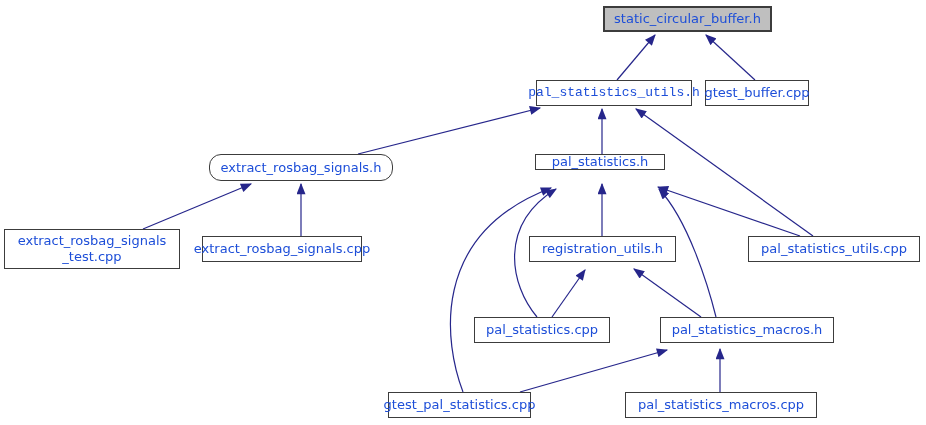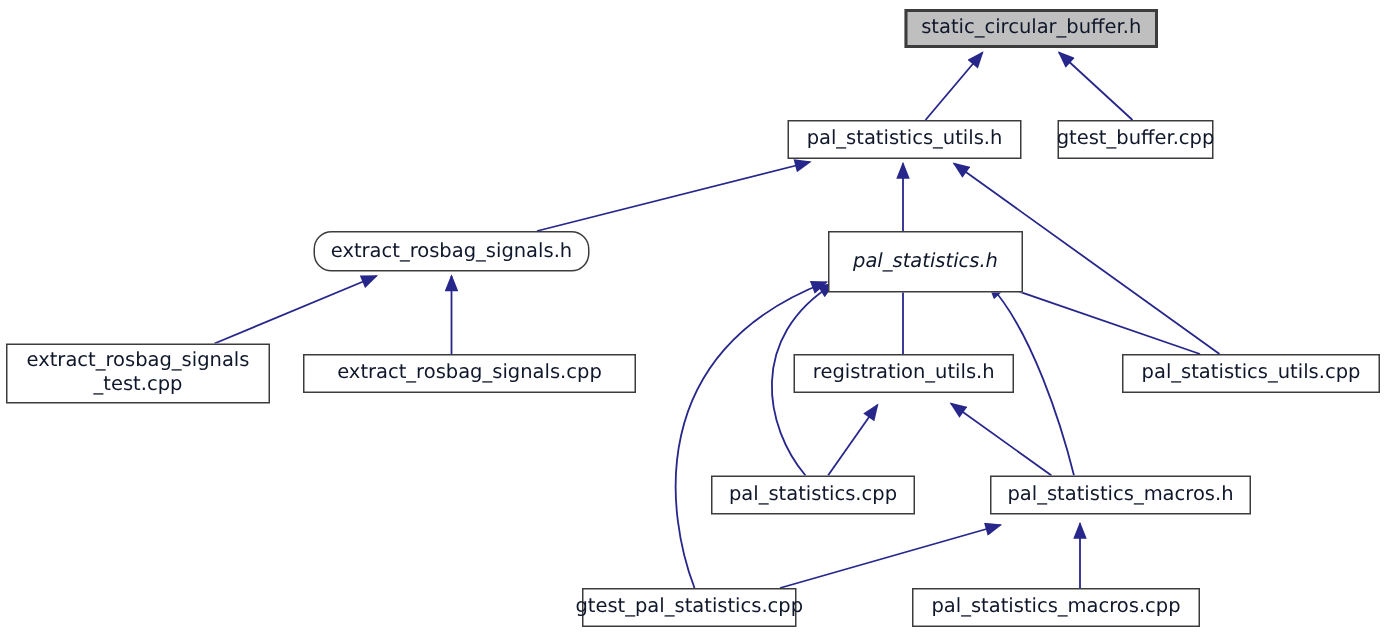--- a/index.html
+++ b/index.html
@@ -20,21 +20,21 @@
     left: 0;
     top: 0;
     width: 926px;
     height: 425px;
   }
   .node {
     position: absolute;
     box-sizing: border-box;
     background: #ffffff;
     border: 1px solid #3c3c3c;
-    color: #0f172a;
+    color: #1d4ed8;
     font-size: 13px;
     line-height: 16px;
     display: flex;
     align-items: center;
     justify-content: center;
     text-align: center;
     white-space: pre-line;
     cursor: pointer;
   }
   .node.highlight {
@@ -71,27 +71,27 @@
         <path class="edge" d="M716,317 C708,285 688,220 659,189" stroke="#26268b" marker-end="url(#arrowhead)"></path>
         <path class="edge" d="M800,236 L658,187" stroke="#26268b" marker-end="url(#arrowhead)"></path>
         <path class="edge" d="M552,317 L585,270" stroke="#26268b" marker-end="url(#arrowhead)"></path>
         <path class="edge" d="M701,317 L634,269" stroke="#26268b" marker-end="url(#arrowhead)"></path>
         <path class="edge" d="M520,392 L667,350" stroke="#26268b" marker-end="url(#arrowhead)"></path>
         <path class="edge" d="M720,392 L720,349" stroke="#26268b" marker-end="url(#arrowhead)"></path>
       </g>
   </svg>
   <div id="node-layer">
       <div class="node highlight" style="left: 603px; top: 6px; width: 169px; height: 26px;">static_circular_buffer.h</div>
-      <div class="node" style="left: 525px; top: 80px; width: 156px; height: 26px;">pal_statistics_utils.h</div>
+      <div class="node" style="left: 536px; top: 80px; width: 156px; height: 26px; font-family: Liberation Mono, monospace;">pal_statistics_utils.h</div>
       <div class="node" style="left: 705px; top: 80px; width: 104px; height: 26px;">gtest_buffer.cpp</div>
       <div class="node" style="left: 209px; top: 154px; width: 184px; height: 27px; border-radius: 12px;">extract_rosbag_signals.h</div>
-      <div class="node" style="left: 552px; top: 154px; width: 130px; height: 41px; font-style: italic;">pal_statistics.h</div>
+      <div class="node" style="left: 535px; top: 154px; width: 130px; height: 16px;">pal_statistics.h</div>
       <div class="node" style="left: 4px; top: 229px; width: 176px; height: 40px;">extract_rosbag_signals
 _test.cpp</div>
-      <div class="node" style="left: 202px; top: 236px; width: 222px; height: 26px;">extract_rosbag_signals.cpp</div>
+      <div class="node" style="left: 202px; top: 236px; width: 160px; height: 26px;">extract_rosbag_signals.cpp</div>
       <div class="node" style="left: 529px; top: 236px; width: 147px; height: 26px;">registration_utils.h</div>
       <div class="node" style="left: 748px; top: 236px; width: 172px; height: 26px;">pal_statistics_utils.cpp</div>
       <div class="node" style="left: 474px; top: 317px; width: 136px; height: 26px;">pal_statistics.cpp</div>
       <div class="node" style="left: 660px; top: 317px; width: 174px; height: 26px;">pal_statistics_macros.h</div>
       <div class="node" style="left: 388px; top: 392px; width: 143px; height: 26px;">gtest_pal_statistics.cpp</div>
-      <div class="node" style="left: 608px; top: 392px; width: 192px; height: 26px;">pal_statistics_macros.cpp</div>
+      <div class="node" style="left: 625px; top: 392px; width: 192px; height: 26px;">pal_statistics_macros.cpp</div>
     </div>
 </div>
 
 </body></html>

